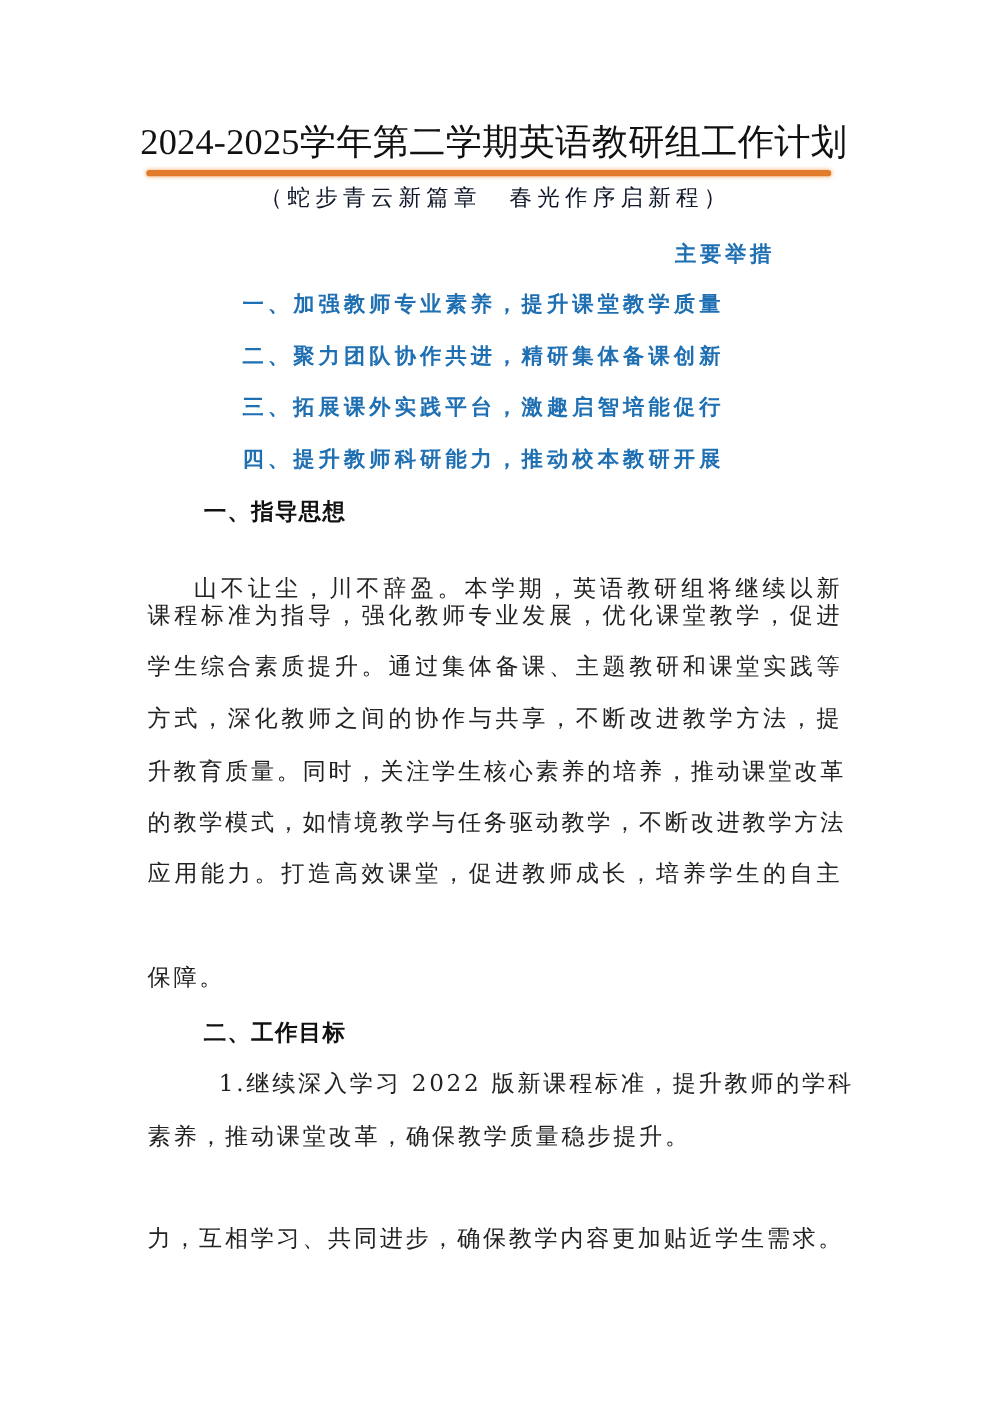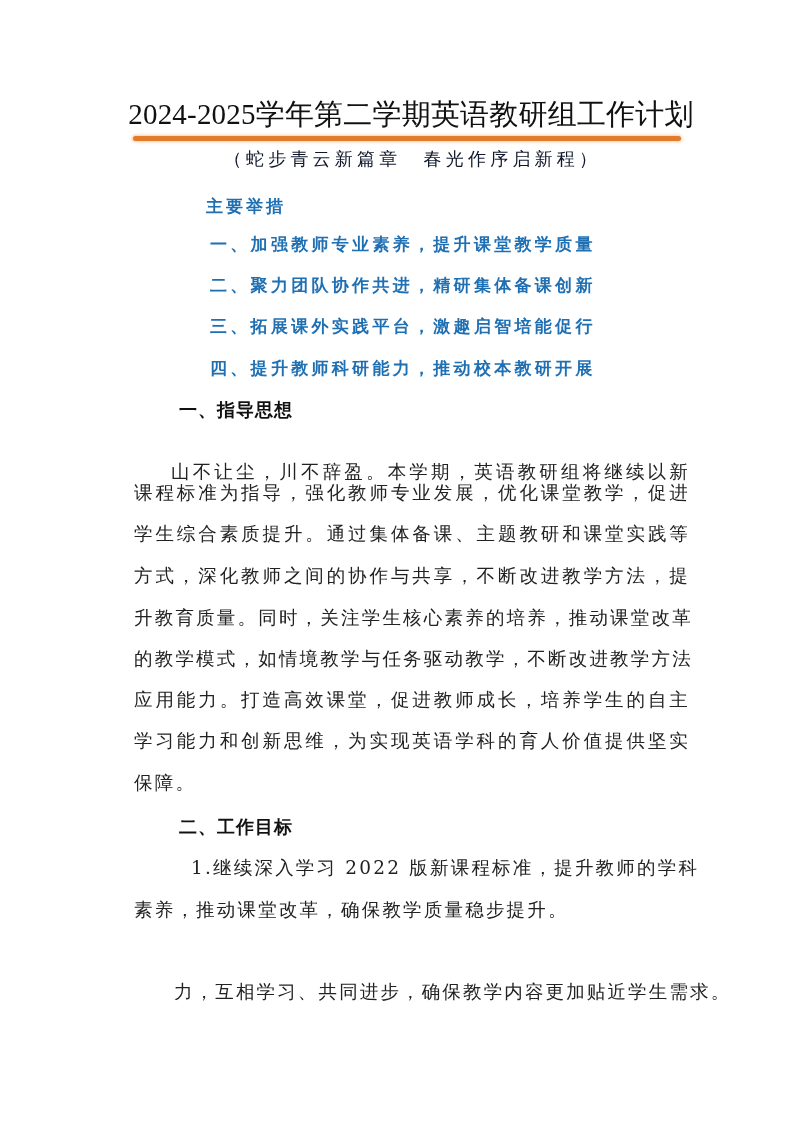--- a/index.html
+++ b/index.html
@@ -10,21 +10,21 @@
     body {
       width: 793px;
       height: 1122px;
       position: relative;
       overflow: hidden;
       font-family: "DejaVu Serif", "Liberation Serif", serif;
       color: #1a1a1a;
     }
     .page {
       position: absolute;
-      left: 16px; top: 0;
+      left: 0; top: 0;
       width: 727px;
       height: 1122px;
     }
     .title {
       position: absolute;
       left: 112px;
       top: 96px;
       width: 566px;
       text-align: center;
       font-family: "Liberation Serif", "DejaVu Serif", serif;
@@ -58,26 +58,27 @@
     }
     .measures {
       position: absolute;
       left: 180px;
       top: 192px;
       width: 440px;
       color: #1F6FB3;
       font-weight: bold;
     }
     .measures-title {
-      text-align: left;
+      text-align: right;
       font-size: 17px;
       line-height: 28px;
       letter-spacing: 3px;
       height: 28px;
       margin-left: 10px;
+      font-family: Liberation Mono, monospace;
     }
     .measure-item {
       position: absolute;
       left: 14px;
       width: 420px;
       font-size: 17px;
       line-height: 28px;
       letter-spacing: 3.3px;
       white-space: nowrap;
     }
@@ -126,22 +127,21 @@
 
   <div class="section-heading" style="top:396px;">一、指导思想</div>
 
   <div class="para-line" style="top:438px; left:155px; width:519px;margin-top:20px;">山不让尘，川不辞盈。本学期，英语教研组将继续以新</div>
   <div class="para-line" style="top:479px;">课程标准为指导，强化教师专业发展，优化课堂教学，促进</div>
   <div class="para-line" style="top:520px;">学生综合素质提升。通过集体备课、主题教研和课堂实践等</div>
   <div class="para-line" style="top:562px;">方式，深化教师之间的协作与共享，不断改进教学方法，提</div>
   <div class="para-line" style="top:604px;">升教育质量。同时，关注学生核心素养的培养，推动课堂改革</div>
   <div class="para-line" style="top:645px;">的教学模式，如情境教学与任务驱动教学，不断改进教学方法</div>
   <div class="para-line" style="top:686px;">应用能力。打造高效课堂，促进教师成长，培养学生的自主</div>
-  <div class="para-line" style="top:727px;">学习能力和创新思维，为实现英语学科的育人价值提供坚实</div>
   <div class="para-line last" style="top:769px;">保障。</div>
 
   <div class="section-heading" style="top:813px;">二、工作目标</div>
 
   <div class="para-line" style="top:854px; left:175px; width:499px;">1.继续深入学习 2022 版新课程标准，提升教师的学科</div>
   <div class="para-line last" style="top:896px;">素养，推动课堂改革，确保教学质量稳步提升。</div>
-  <div class="para-line" style="top:978px; letter-spacing:0.8px;margin-left:40px;">力，互相学习、共同进步，确保教学内容更加贴近学生需求。</div>
+  <div class="para-line" style="top:978px; letter-spacing:0.8px;">力，互相学习、共同进步，确保教学内容更加贴近学生需求。</div>
 
 </div>
 
 </body></html>

